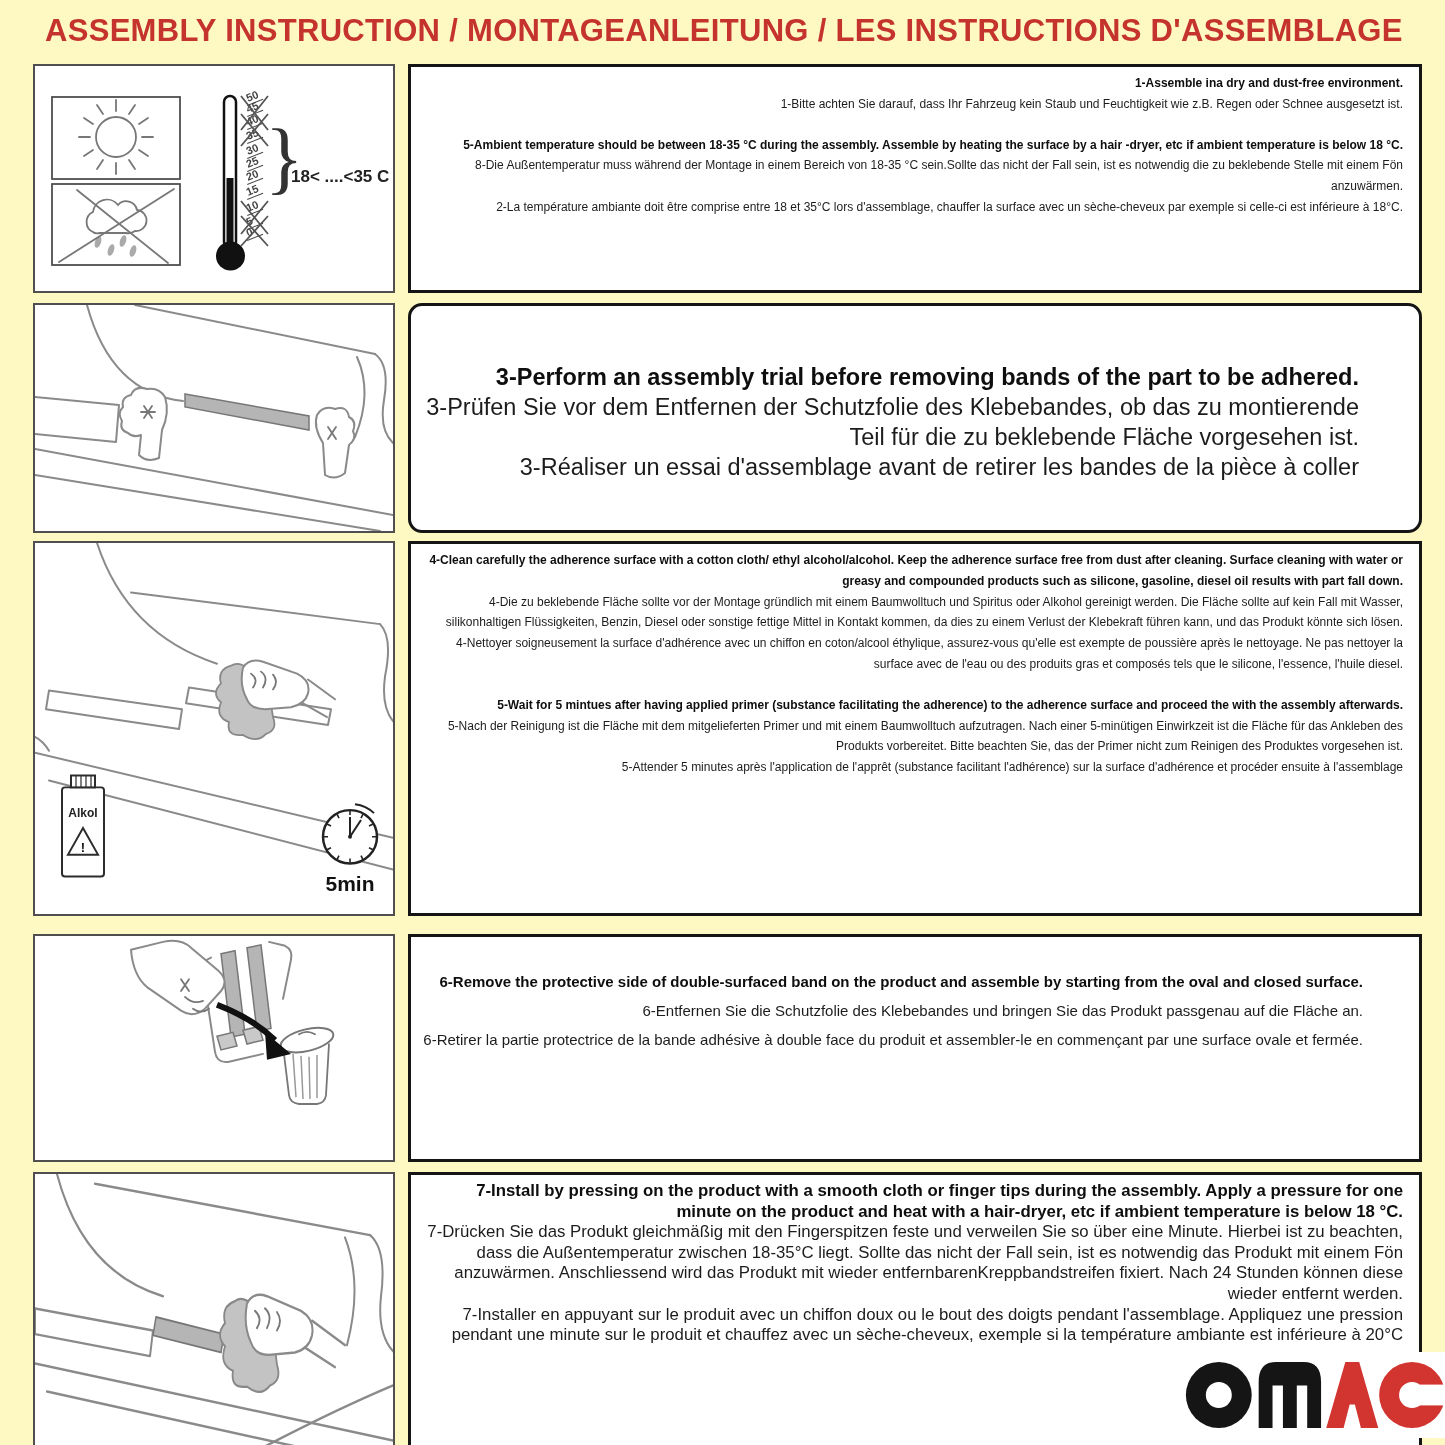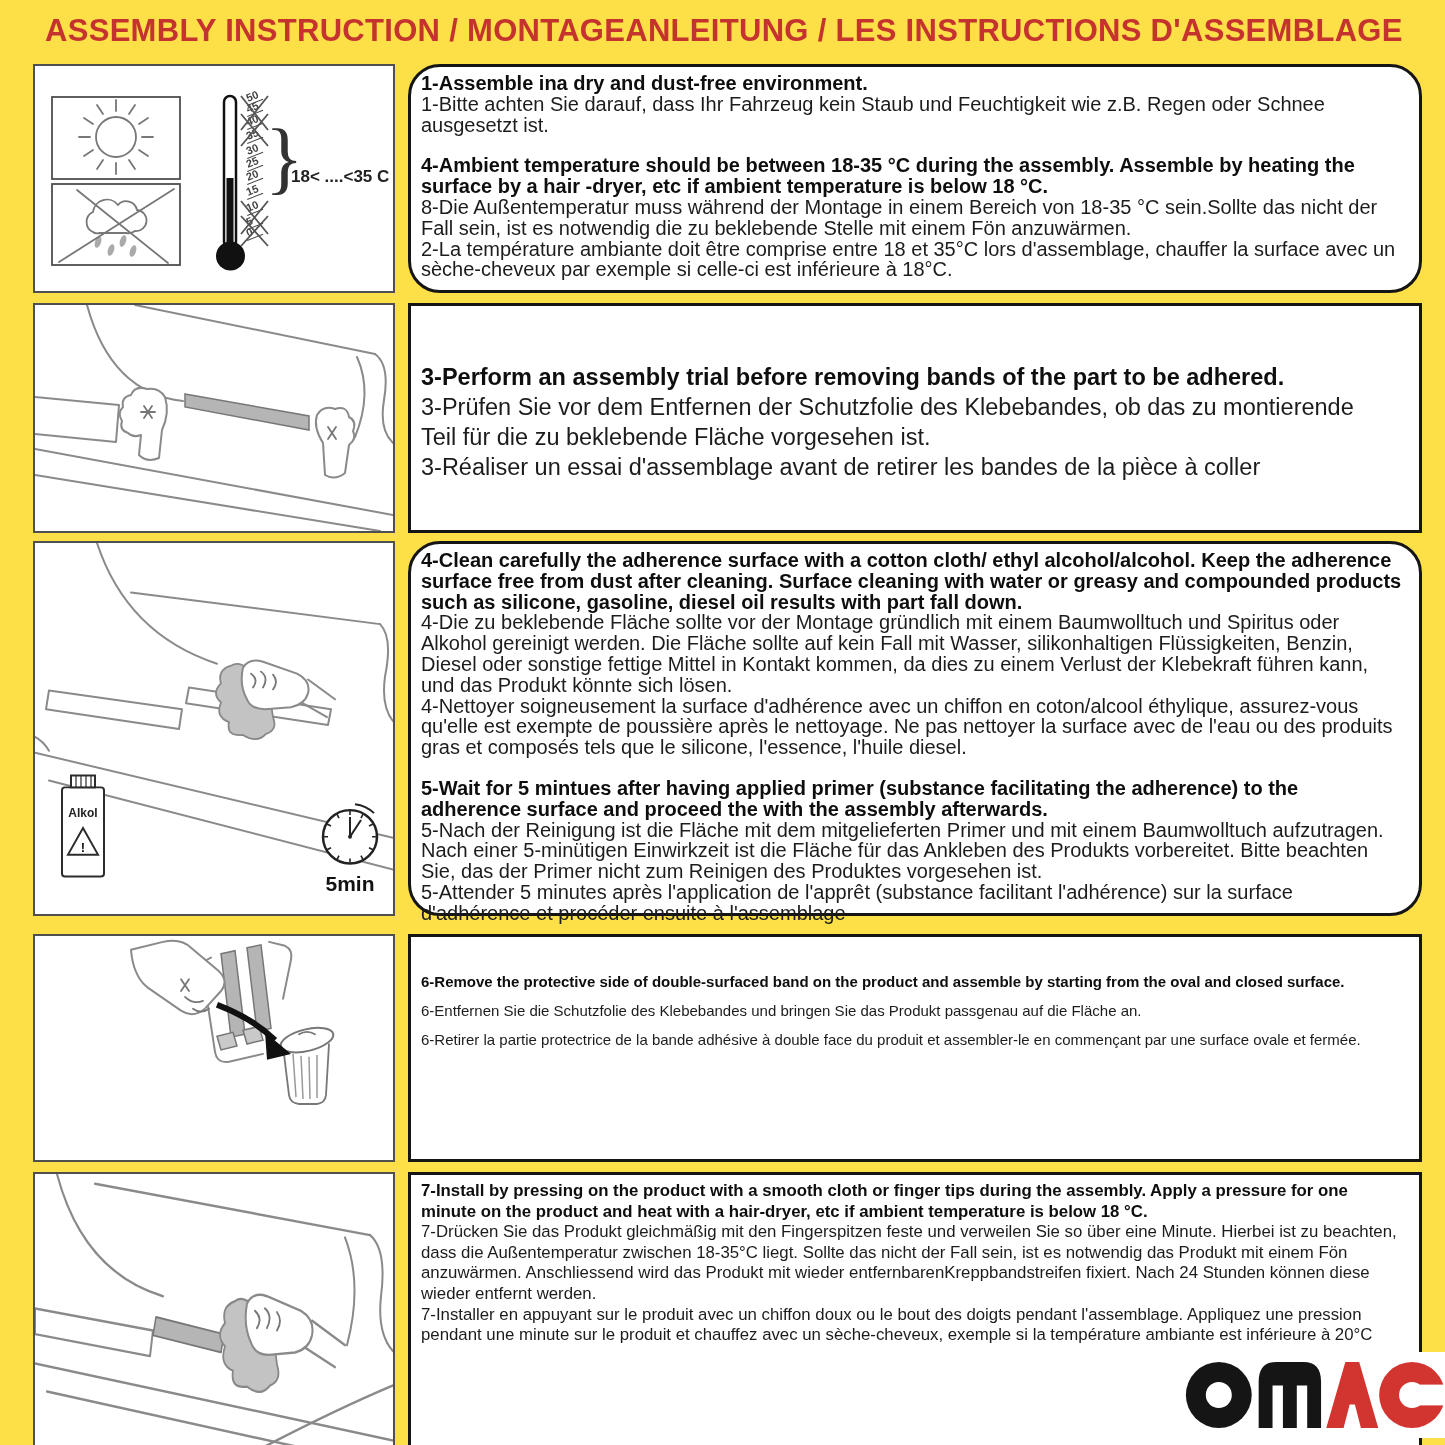--- a/index.html
+++ b/index.html
@@ -1,40 +1,40 @@
 <!DOCTYPE html>
 <html><head>
 <meta charset="utf-8">
 <style>
   html,body { margin:0; padding:0; background:#ffffff; }
   .page {
-    position:relative; width:1445px; height:1445px; background:#fde047;
-    font-family:"Liberation Sans", sans-serif; overflow:hidden;
+    position:relative; width:1445px; height:1445px; background:#fef9c3;
+    font-family:"Liberation Sans", sans-serif; overflow:hidden;text-align:right;
   }
   .title {
     position:absolute; left:45px; top:13px; white-space:nowrap;
     font-size:31px; font-weight:bold; letter-spacing:0.3px;
     color:#c5332e; transform:scaleX(1.0); transform-origin:left center;
   }
   .box { position:absolute; box-sizing:border-box; background:#fff; }
   .illu { left:33px; width:362px; border:2px solid #4f4f4f; }
   .txt  { left:408px; width:1014px; border:3px solid #151515; padding:6px 16px 4px 10px; color:#1c1c1c; }
   .txt p { margin:0; }
   p.b { font-weight:bold; color:#0e0e0e; }
   .gap { height:20px; }
-  .fs17 { font-size:20px;   line-height:20.8px;border-radius:32px; }
+  .fs17 { font-size:12px;   line-height:20.8px; }
   .fs24 { font-size:23.5px; line-height:30px; }
   .fs22 { font-size:15px; line-height:29px; }
   .fs16 { font-size:16.8px; line-height:20.6px; }
   .r1 { top:64px;   height:229px; }
   .r2 { top:303px;  height:230px; }
   .r3 { top:541px;  height:375px; }
   .r4 { top:934px;  height:228px; }
   .r5 { top:1172px; height:279px; }
-  .txt.r2 { padding-top:56px; padding-right:60px; }
+  .txt.r2 { padding-top:56px; padding-right:60px;border-radius:14px; }
   .txt.r4 { padding-top:30px; padding-right:56px; }
   .illu svg { display:block; width:100%; height:100%; }
   .ln   { stroke:#8a8a8a; stroke-width:2; fill:none; stroke-linecap:round; stroke-linejoin:round; }
   .ln2  { stroke:#777;    stroke-width:1.8; fill:none; stroke-linecap:round; }
   .fr   { stroke:#4f4f4f; stroke-width:1.8; fill:none; }
   .dk   { stroke:#2c2c2c; stroke-width:2;   fill:#fff; }
   .hand { stroke:#8a8a8a; stroke-width:2;   fill:#fff; stroke-linejoin:round; }
   .cloth{ stroke:#888;    stroke-width:1.8; fill:#c3c3c3; stroke-linejoin:round; }
   .strip{ stroke:#777;    stroke-width:1.5; fill:#b5b5b5; }
   .xln  { stroke:#555;    stroke-width:1.8; fill:none; }
@@ -120,21 +120,21 @@
         <path d="M206,135 L233,168 M233,135 L206,168 M206,150 L233,180 M233,150 L206,180"></path>
       </g>
       <text x="230" y="118" font-size="80" fill="#333" font-family="Liberation Serif, serif">}</text>
       <text x="256" y="116" font-size="17" font-weight="bold" fill="#222">18&lt; ....&lt;35 C</text>
     </svg>
   </div>
   <div class="box txt r1 fs17">
     <p class="b">1-Assemble ina dry and dust-free environment.</p>
     <p>1-Bitte achten Sie darauf, dass Ihr Fahrzeug kein Staub und Feuchtigkeit wie z.B. Regen oder Schnee ausgesetzt ist.</p>
     <div class="gap"></div>
-    <p class="b">4-Ambient temperature should be between 18-35 °C  during the assembly. Assemble by heating the surface by a hair -dryer, etc if ambient temperature is below 18 °C.</p>
+    <p class="b">5-Ambient temperature should be between 18-35 °C  during the assembly. Assemble by heating the surface by a hair -dryer, etc if ambient temperature is below 18 °C.</p>
     <p>8-Die Außentemperatur muss während der Montage in einem Bereich von 18-35 °C  sein.Sollte das nicht der Fall sein, ist es notwendig die zu beklebende Stelle mit einem Fön anzuwärmen.</p>
     <p>2-La température ambiante doit être comprise entre 18 et 35°C lors d'assemblage, chauffer la surface avec un sèche-cheveux par exemple si celle-ci est inférieure à 18°C.</p>
   </div>
 
   <div class="box illu r2">
     <svg viewBox="0 0 358 226" preserveAspectRatio="none">
       <g class="ln">
         <path d="M52,0 Q76,88 148,96"></path>
         <path d="M100,0 L340,49"></path>
         <path d="M340,49 Q355,60 349,95 Q344,125 358,138"></path>

